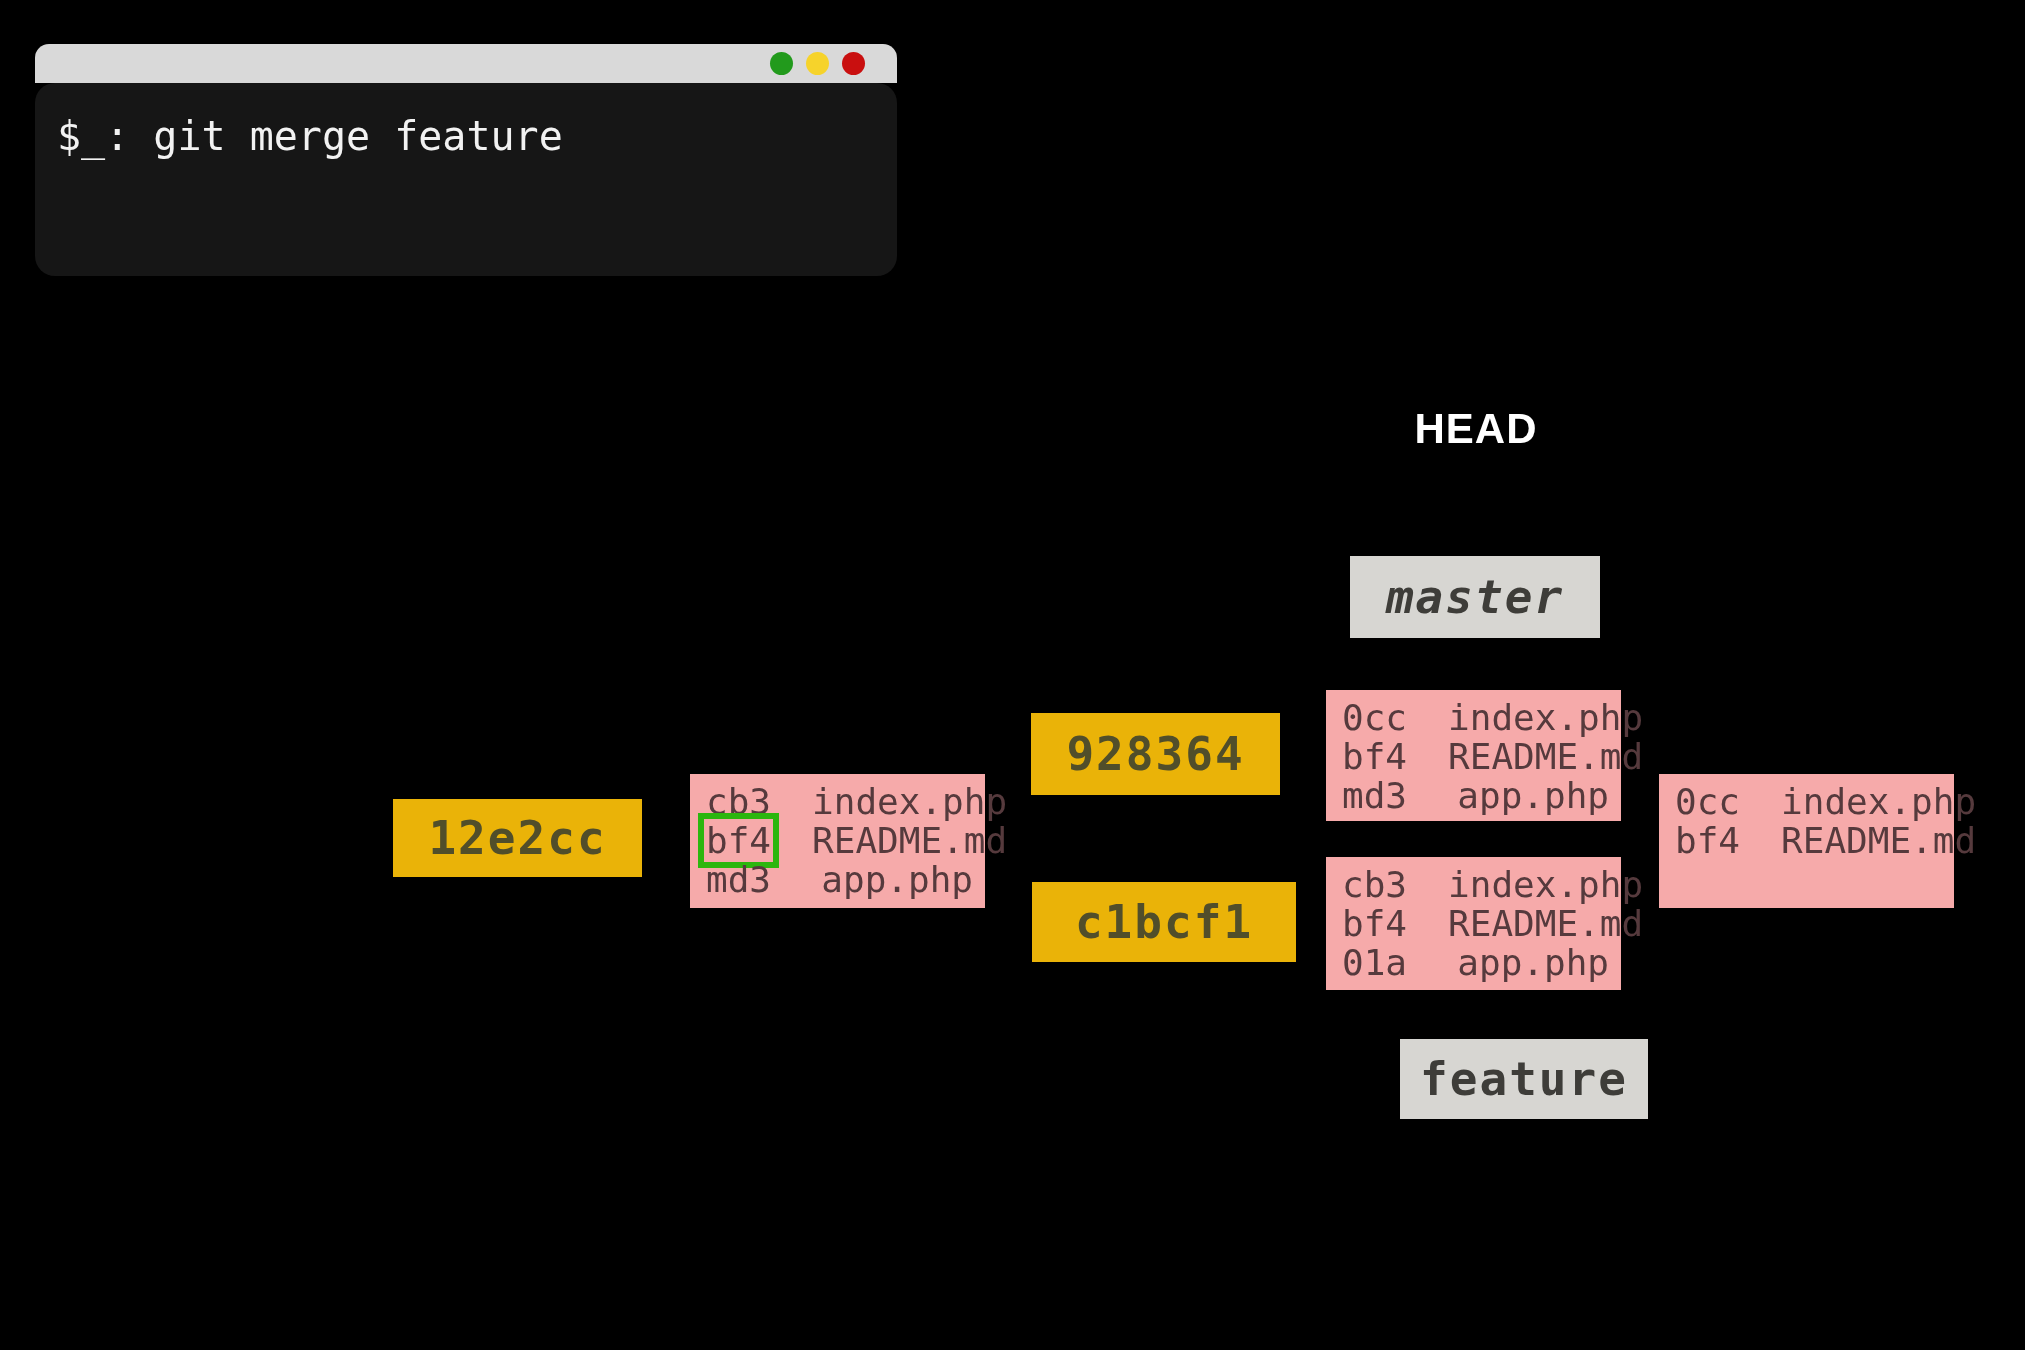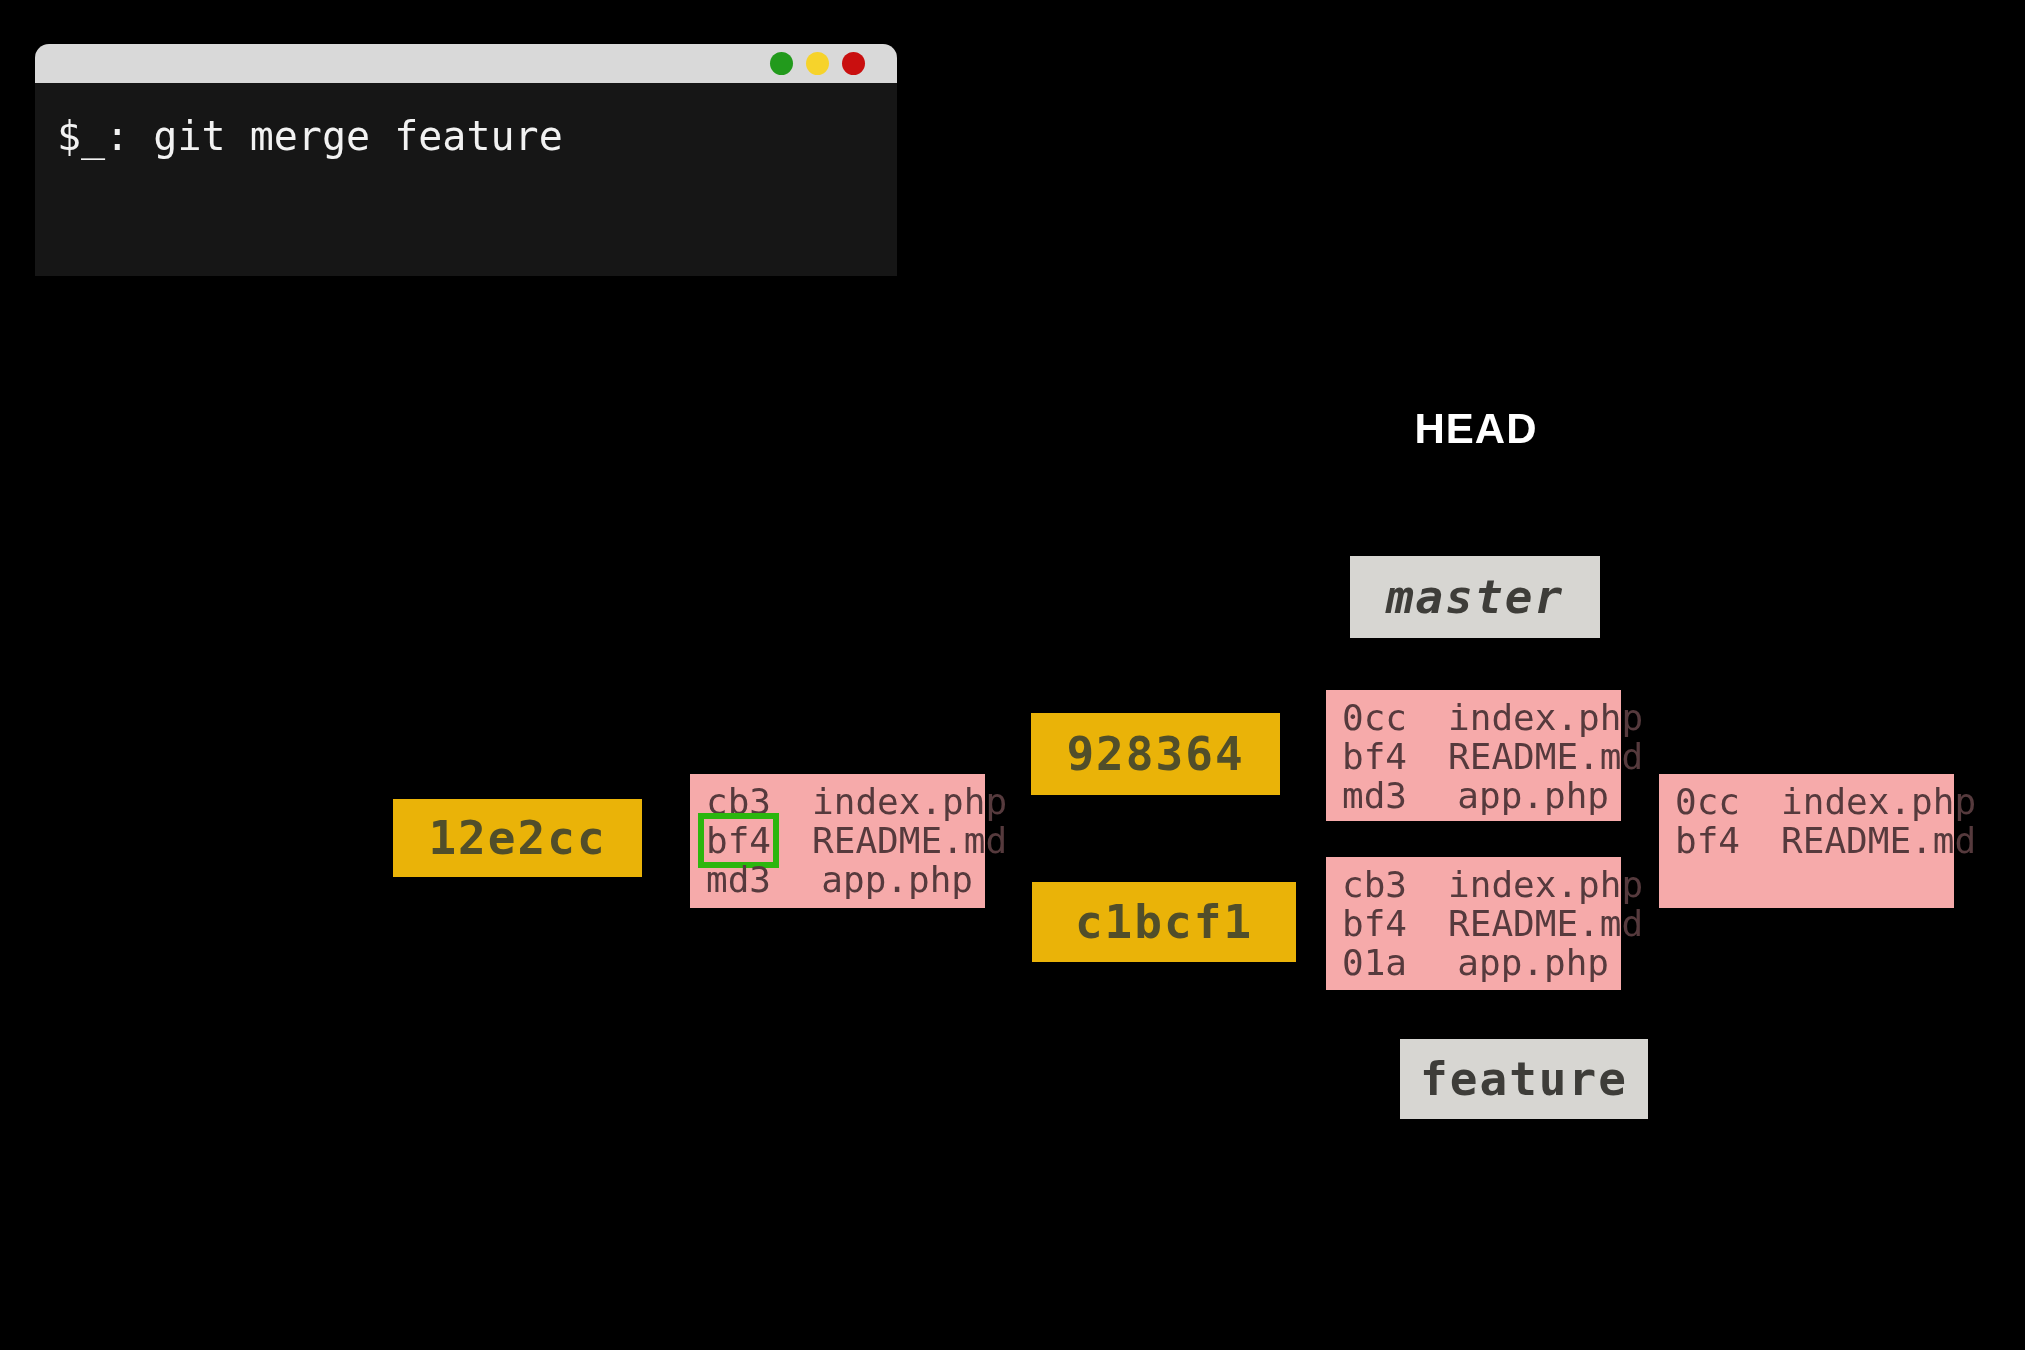--- a/index.html
+++ b/index.html
@@ -31,20 +31,21 @@
     gap: 13px;
   }
   .dot { width: 23px; height: 23px; border-radius: 50%; }
   .dot-green  { background: #229a1c; }
   .dot-yellow { background: #f6d32b; }
   .dot-red    { background: #c90f0f; }
   .terminal-body {
     height: 193px;
     background: #161616;
     padding: 30px 0 0 22px;
+    border-radius: 20px;
   }
   .terminal-command {
     font-size: 40px;
     color: #f2f2f2;
     white-space: pre;
   }
 
   
   .head-label {
     position: absolute;

